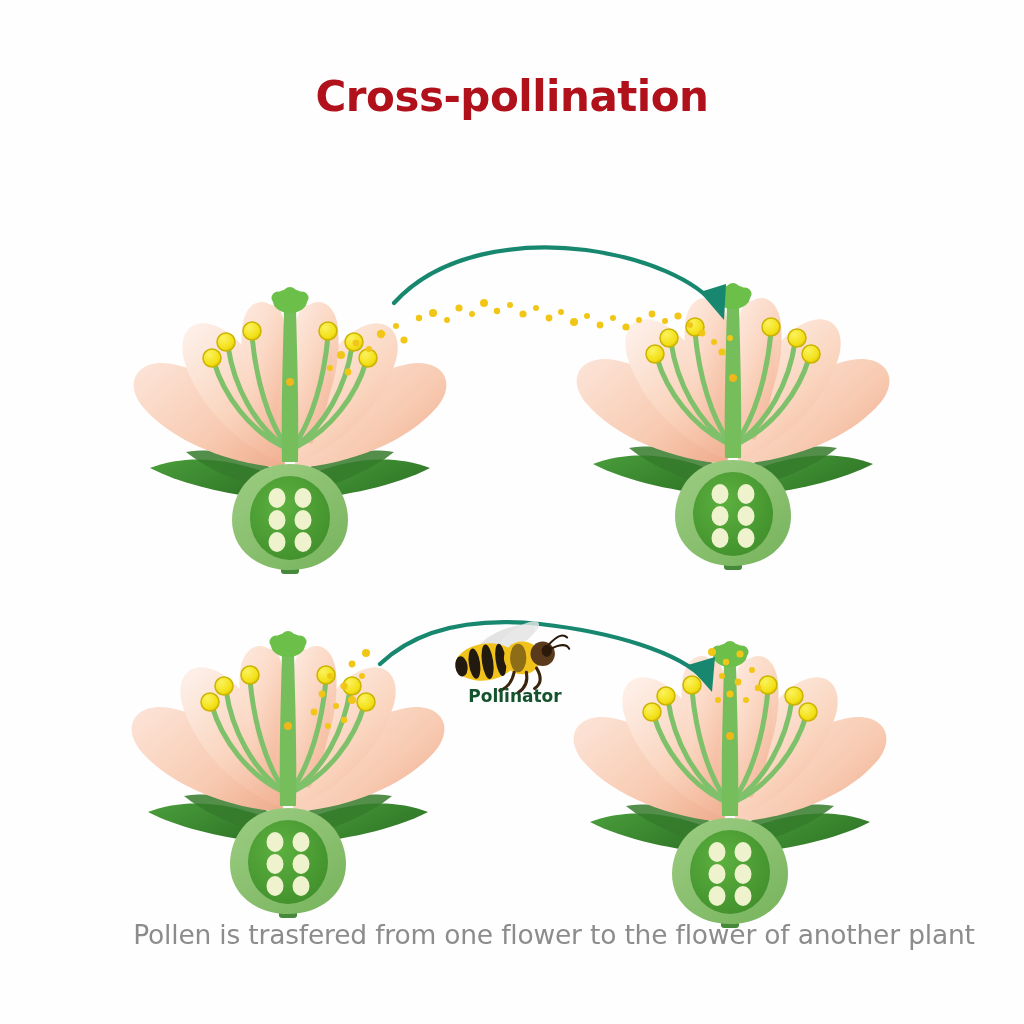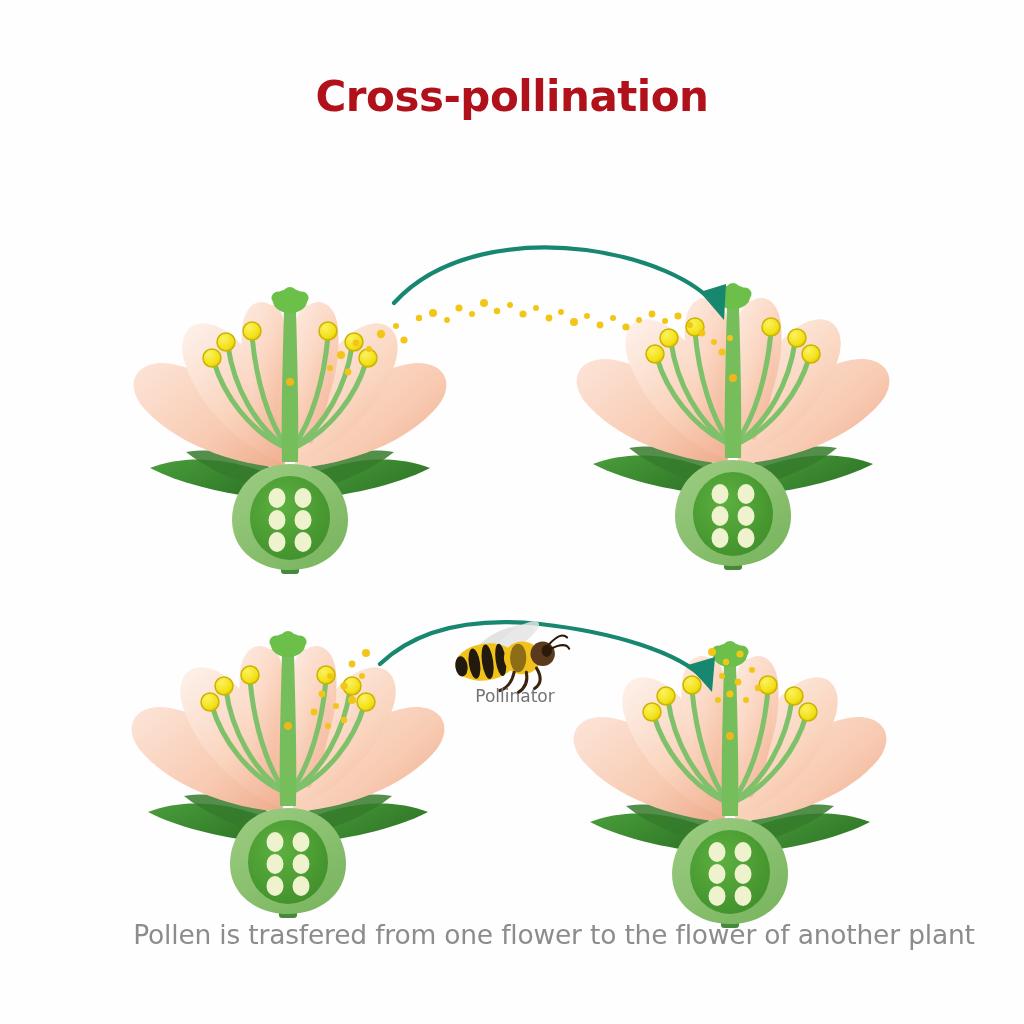--- a/index.html
+++ b/index.html
@@ -47,22 +47,23 @@
     width: 1024px; height: 1024px;
     pointer-events: none;
   }
   .pollinator-label {
     position: absolute;
     left: 440px;
     top: 686px;
     width: 150px;
     text-align: center;
     font-size: 17px;
-    color: #737373;
+    color: #14532d;
     font-family: "DejaVu Sans", sans-serif;
+    font-weight: bold;
   }
 </style>
 </head>
 <body>
 
 <div id="canvas">
 
   <div id="title">Cross-pollination</div>
 
   <svg class="flower-layer" viewBox="0 0 1024 1024">

